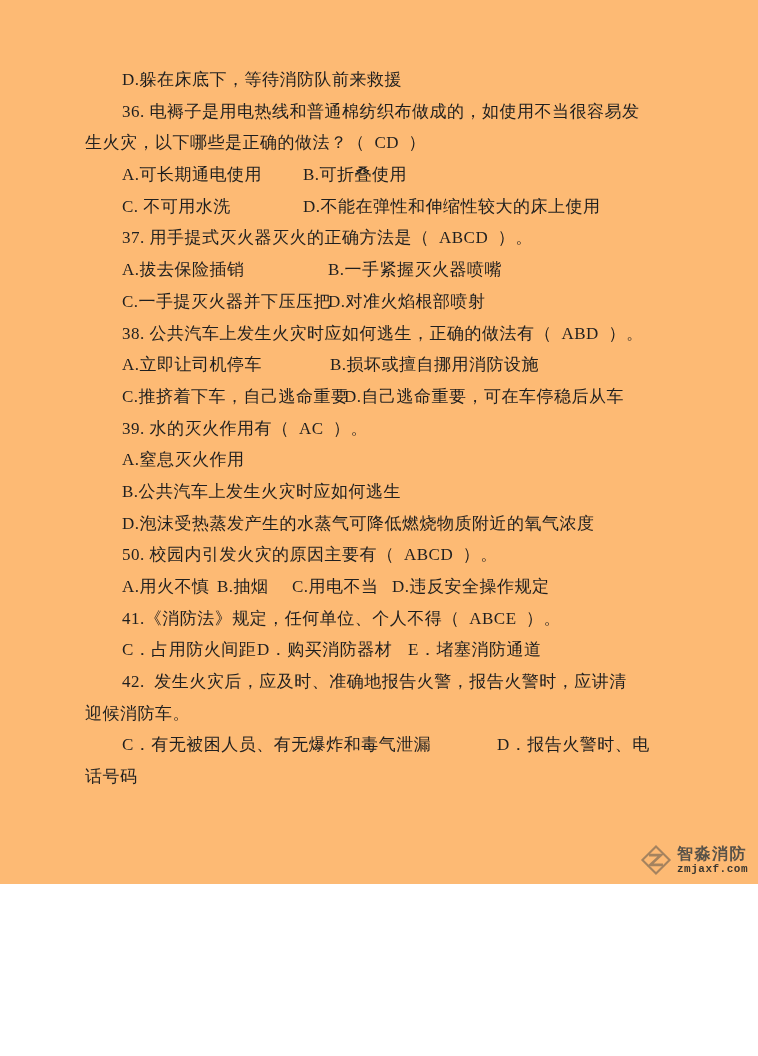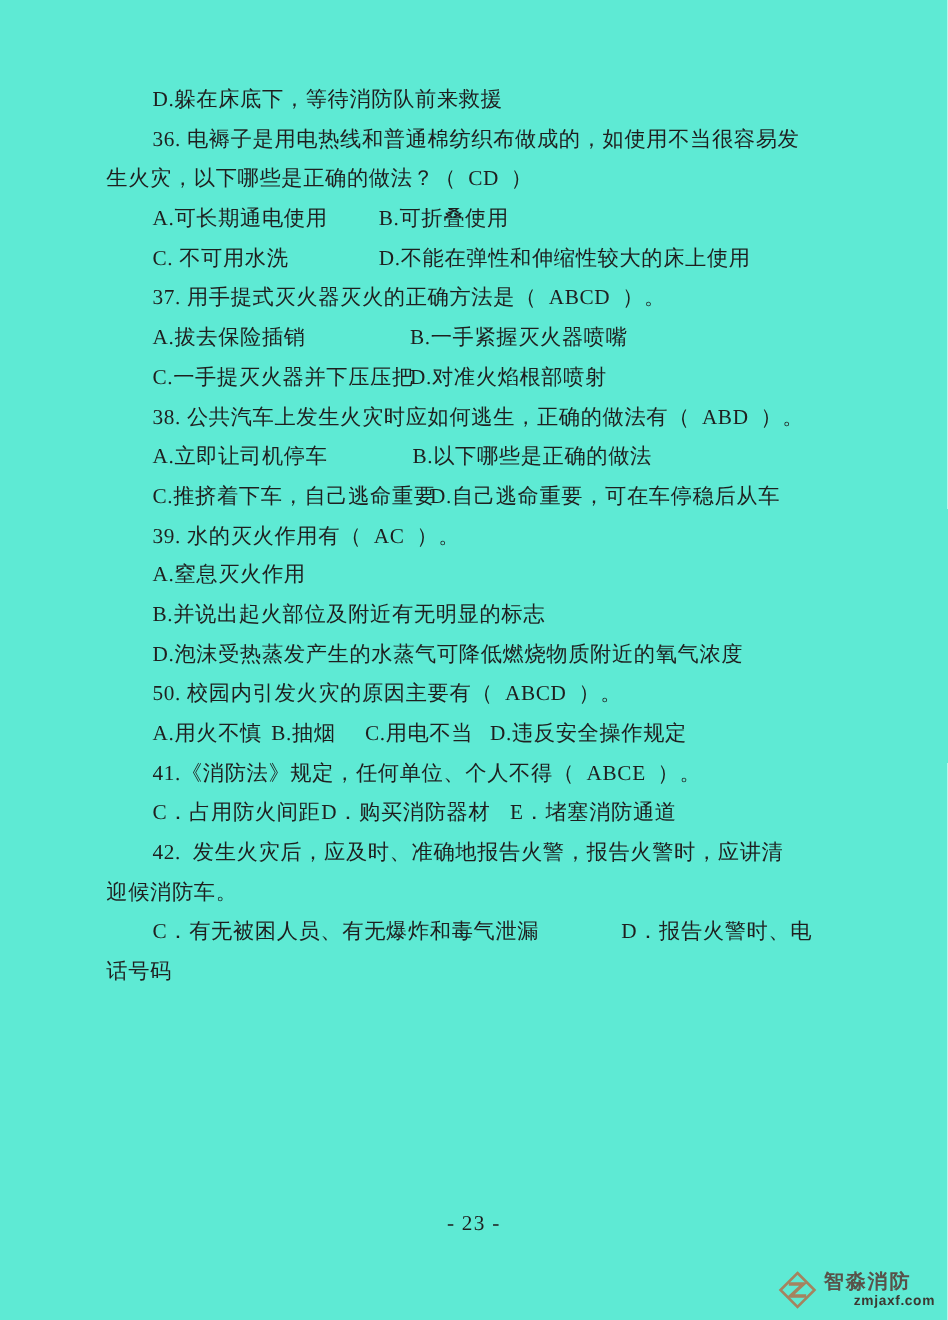--- a/index.html
+++ b/index.html
@@ -1,19 +1,19 @@
 <!DOCTYPE html>
 <html><head>
 <meta charset="utf-8">
 <style>
   html,body{margin:0;padding:0;background:#ffffff;}
   .page{
     position:relative;
-    width:758px;height:1056px;
-    background:#5eead4;
+    width:758px;height:884px;
+    background:#fdba74;
     overflow:hidden;
     font-family:"Liberation Serif","DejaVu Serif",serif;
     color:#1f1f1f;
   }
   .doc{position:absolute;left:85px;top:64px;width:606px;}
   .doc p{
     margin:0;height:31.7px;line-height:31.7px;
     font-size:17px;letter-spacing:.5px;
     white-space:pre;
   }
@@ -27,44 +27,44 @@
     position:absolute;right:10px;bottom:8px;
     display:flex;align-items:center;gap:5px;
   }
   .logo svg{display:block;}
   .logo-text{display:flex;flex-direction:column;justify-content:center;}
   .logo-name{
     font-family:"Liberation Sans","DejaVu Sans",sans-serif;
     font-size:16px;font-weight:600;color:#585249;letter-spacing:1.5px;line-height:1.15;
   }
   .logo-domain{
-    font-family:Liberation Sans, sans-serif;
-    font-size:11px;font-weight:700;color:#3c3831;letter-spacing:.5px;line-height:1.1;margin-left:24px;
+    font-family:Liberation Mono, monospace;
+    font-size:11px;font-weight:700;color:#3c3831;letter-spacing:.5px;line-height:1.1;
   }
 </style>
 </head>
 <body>
 
 <div class="page">
 
   <div class="doc">
     <p class="ind">D.躲在床底下，等待消防队前来救援</p>
     <p class="ind">36. 电褥子是用电热线和普通棉纺织布做成的，如使用不当很容易发</p>
     <p>生火灾，以下哪些是正确的做法？（  CD  ）</p>
     <p class="ind"><span class="col" style="width:181px">A.可长期通电使用</span><span class="col">B.可折叠使用</span></p>
     <p class="ind"><span class="col" style="width:181px">C. 不可用水洗</span><span class="col">D.不能在弹性和伸缩性较大的床上使用</span></p>
     <p class="ind">37. 用手提式灭火器灭火的正确方法是（  ABCD  ）。</p>
     <p class="ind"><span class="col" style="width:206px">A.拔去保险插销</span><span class="col">B.一手紧握灭火器喷嘴</span></p>
     <p class="ind"><span class="col" style="width:206px">C.一手提灭火器并下压压把</span><span class="col">D.对准火焰根部喷射</span></p>
     <p class="ind">38. 公共汽车上发生火灾时应如何逃生，正确的做法有（  ABD  ）。</p>
-    <p class="ind"><span class="col" style="width:208px">A.立即让司机停车</span><span class="col">B.以下哪些是正确的做法</span></p>
+    <p class="ind"><span class="col" style="width:208px">A.立即让司机停车</span><span class="col">B.损坏或擅自挪用消防设施</span></p>
     <p class="ind"><span class="col" style="width:222px">C.推挤着下车，自己逃命重要</span><span class="col">D.自己逃命重要，可在车停稳后从车</span></p>
     <p class="ind">39. 水的灭火作用有（  AC  ）。</p>
     <p class="ind">A.窒息灭火作用</p>
-    <p class="ind">B.并说出起火部位及附近有无明显的标志</p>
+    <p class="ind">B.公共汽车上发生火灾时应如何逃生</p>
     <p class="ind">D.泡沫受热蒸发产生的水蒸气可降低燃烧物质附近的氧气浓度</p>
     <p class="ind">50. 校园内引发火灾的原因主要有（  ABCD  ）。</p>
     <p class="ind"><span class="col" style="width:95px">A.用火不慎</span><span class="col" style="width:75px">B.抽烟</span><span class="col" style="width:100px">C.用电不当</span><span class="col">D.违反安全操作规定</span></p>
     <p class="ind">41.《消防法》规定，任何单位、个人不得（  ABCE  ）。</p>
     <p class="ind"><span class="col" style="width:135px">C．占用防火间距</span><span class="col" style="width:151px">D．购买消防器材</span><span class="col">E．堵塞消防通道</span></p>
     <p class="ind">42.  发生火灾后，应及时、准确地报告火警，报告火警时，应讲清</p>
     <p>迎候消防车。</p>
     <p class="ind"><span class="col" style="width:375px">C．有无被困人员、有无爆炸和毒气泄漏</span><span class="col">D．报告火警时、电</span></p>
     <p>话号码</p>
   </div>

